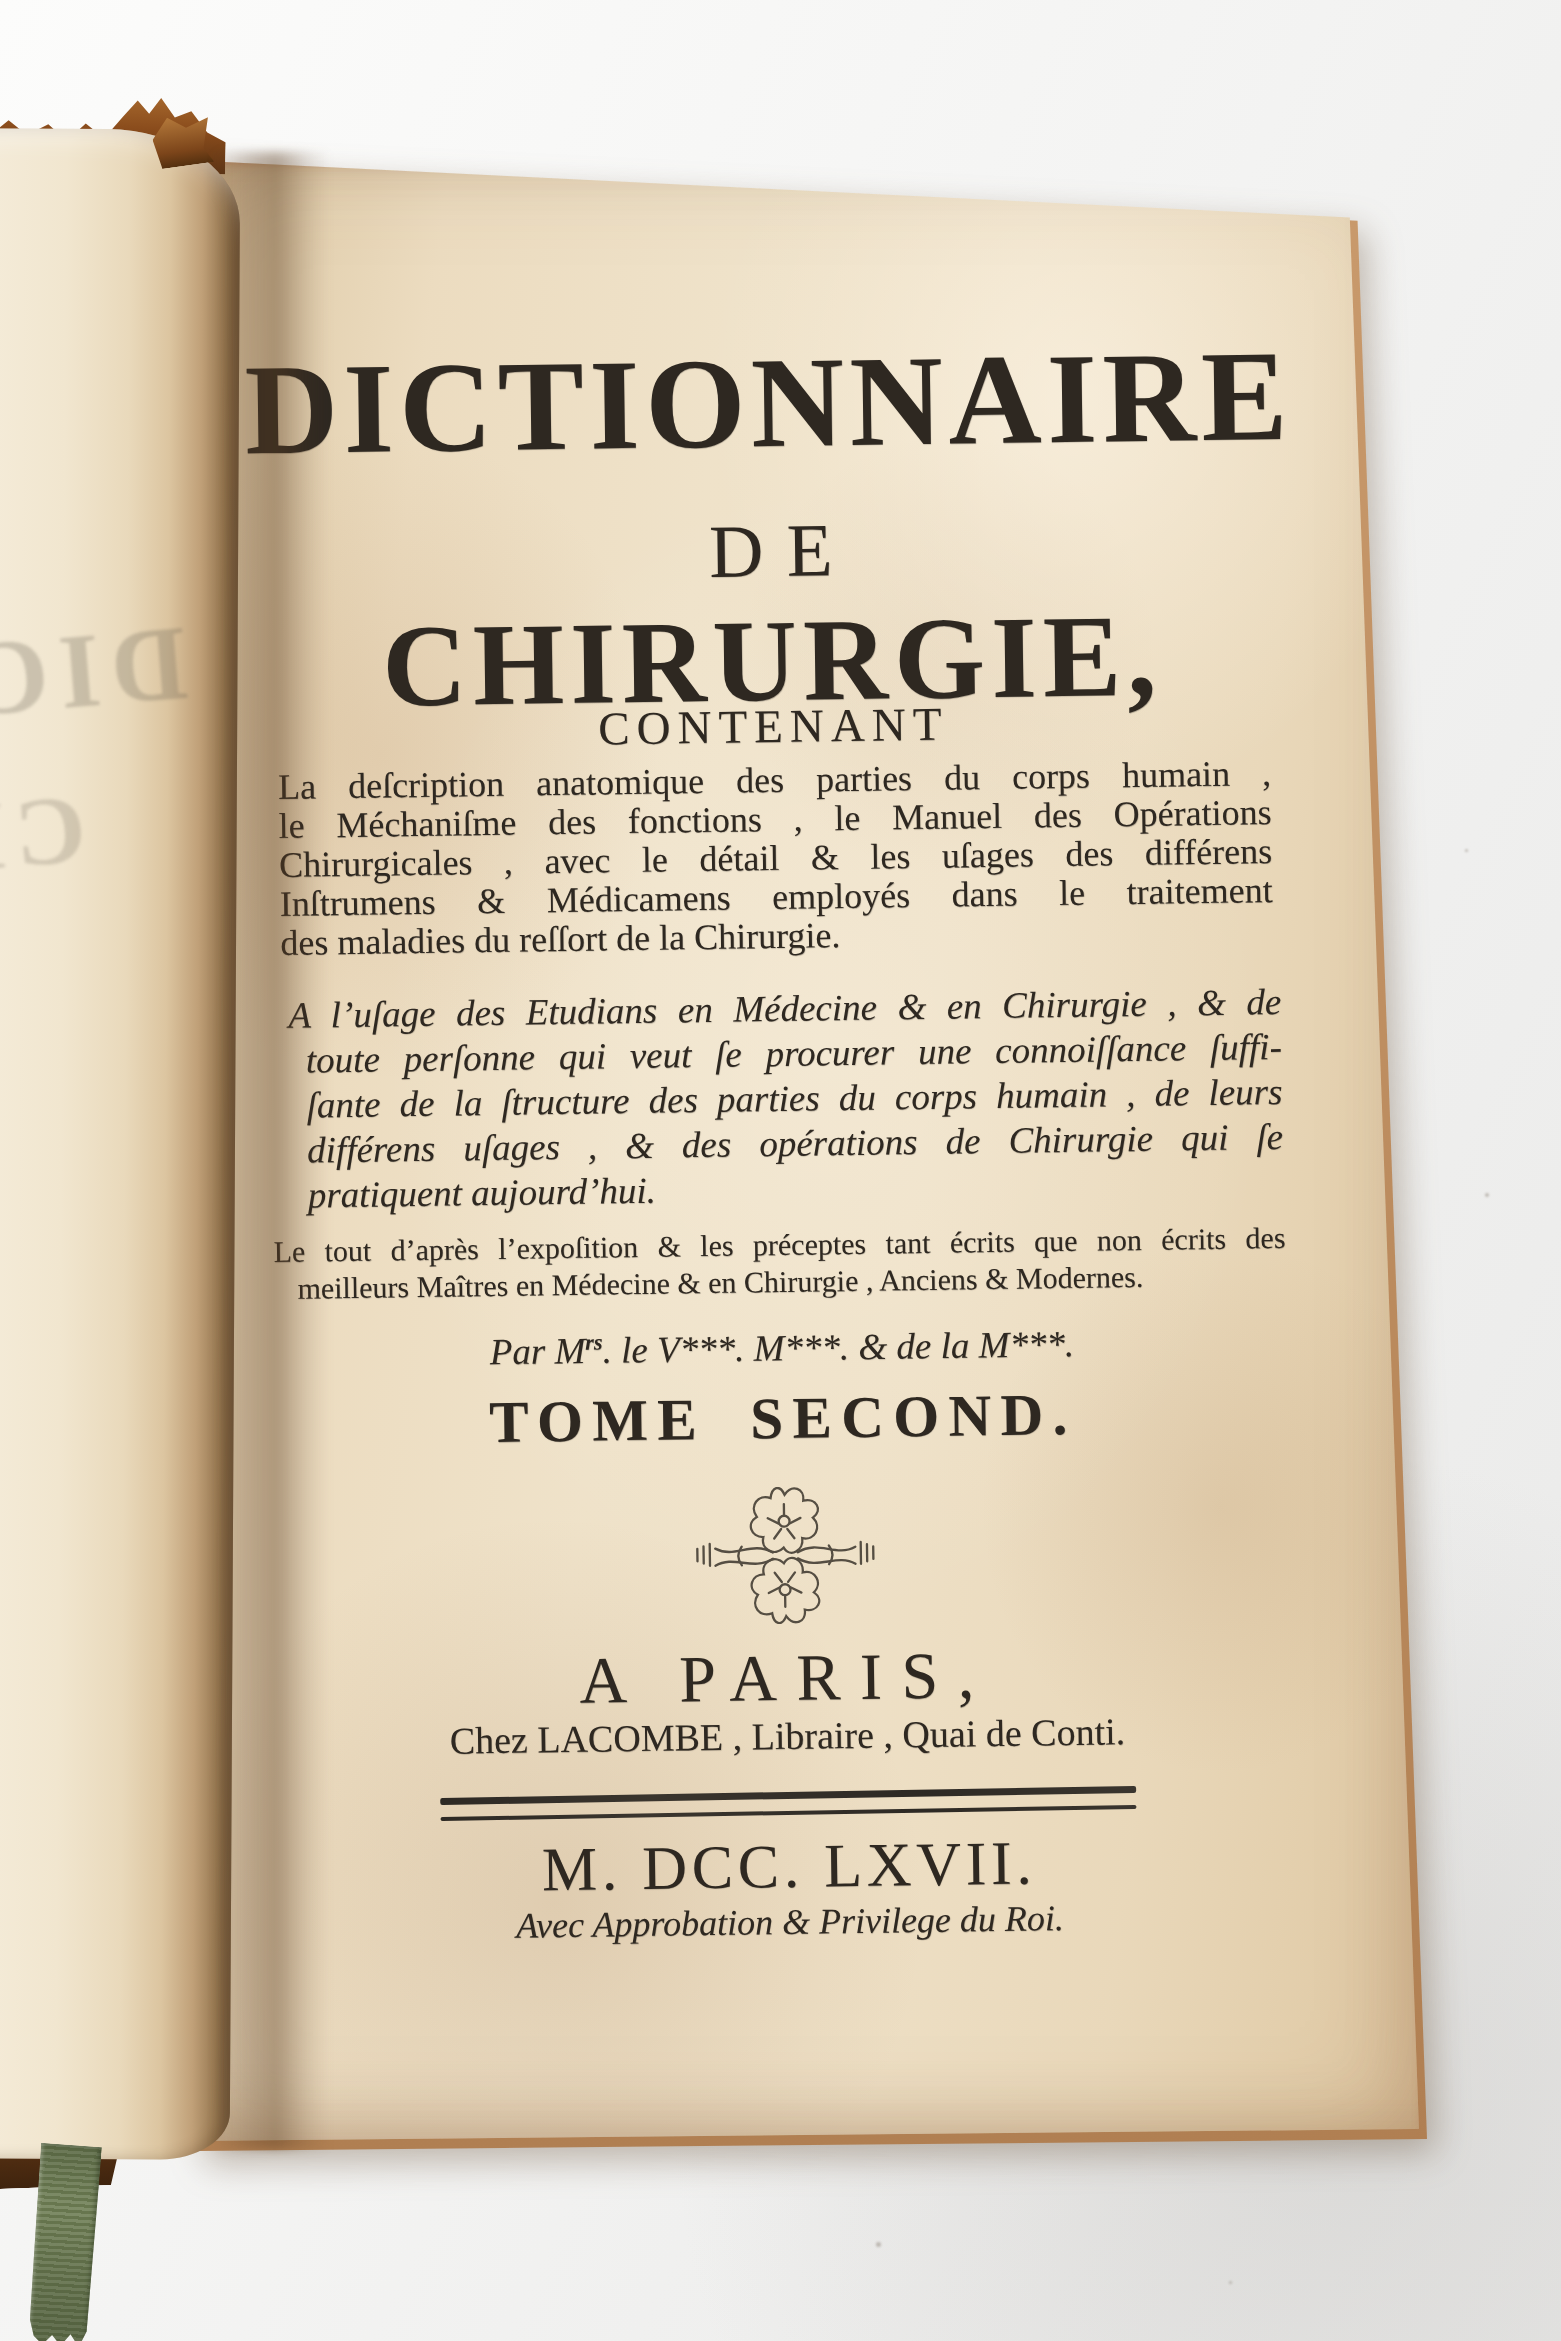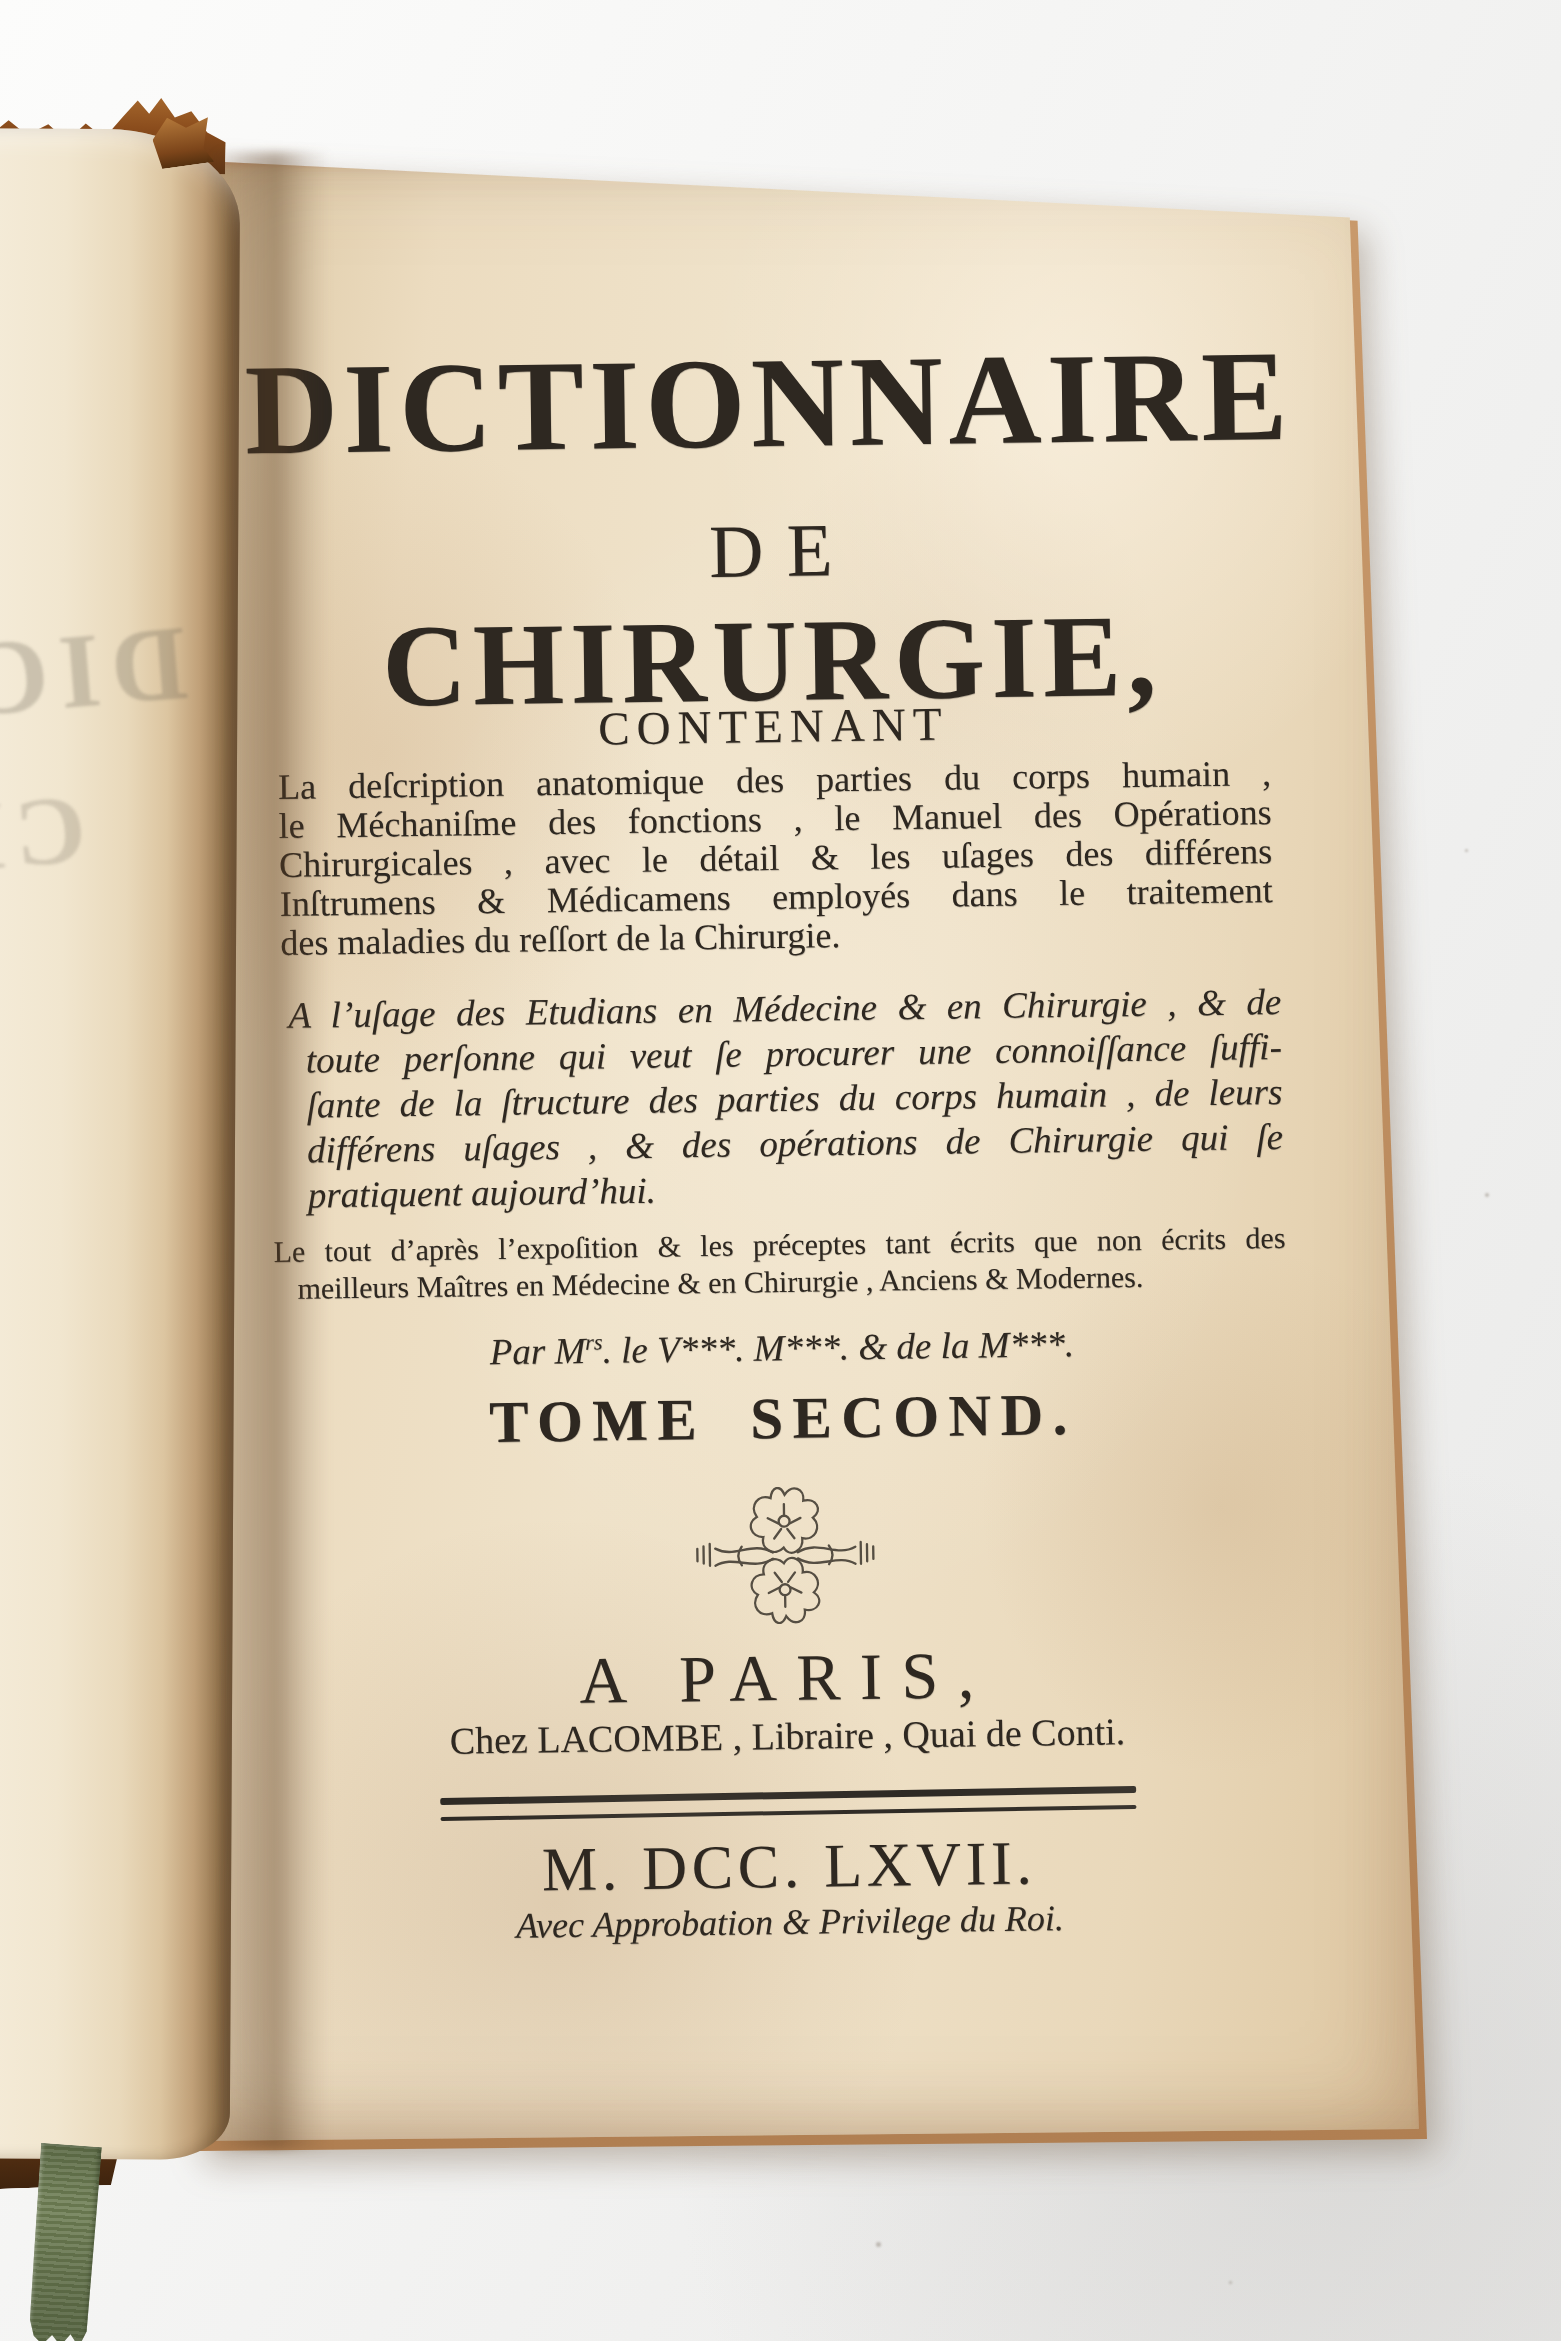--- a/index.html
+++ b/index.html
@@ -42,21 +42,21 @@
   .contenant{top:543px;font-size:47px;letter-spacing:7px;}
   .para{position:absolute;}
   .para .line{text-align:justify;text-align-last:justify;}
   .para .line.last{text-align-last:left;}
   .para1{top:601px;left:98px;width:993px;font-size:36px;line-height:39px;}
   .para2{top:826px;left:105px;width:993px;font-size:37px;line-height:45px;font-style:italic;}
   .para2 .line.ind{padding-left:17px;}
   .para3{top:1066px;left:87px;width:1012px;font-size:30px;line-height:37px;}
   .para3 .line.ind{padding-left:23.4px;text-align:left;text-align-last:left;}
   .byline{top:1169px;font-size:37px;font-style:italic;}
-  .byline sup{font-size:60%;vertical-align:super;}
+  .byline sup{font-size:60%;vertical-align:super;font-weight:bold;}
   .tome{top:1229px;font-size:59px;font-weight:bold;letter-spacing:9.4px;word-spacing:20px;}
   .ornament-row{top:1327px;}
   .city{top:1485px;font-size:66px;letter-spacing:19.5px;}
   .imprint{top:1557px;font-size:38px;}
   .rules{top:1632px;transform:rotate(-0.2deg);}
   .rule{width:696px;margin:0 auto;background:linear-gradient(90deg,#2d2924,#3a352e 30%,#2d2924 70%,#3a352e);border-radius:2.3px;}
   .rule1{height:7px;}
   .rule2{height:4.7px;margin-top:11.7px;}
   .date{top:1675px;font-size:62px;letter-spacing:4.7px;}
   .privilege{top:1744px;font-size:36px;font-style:italic;}

